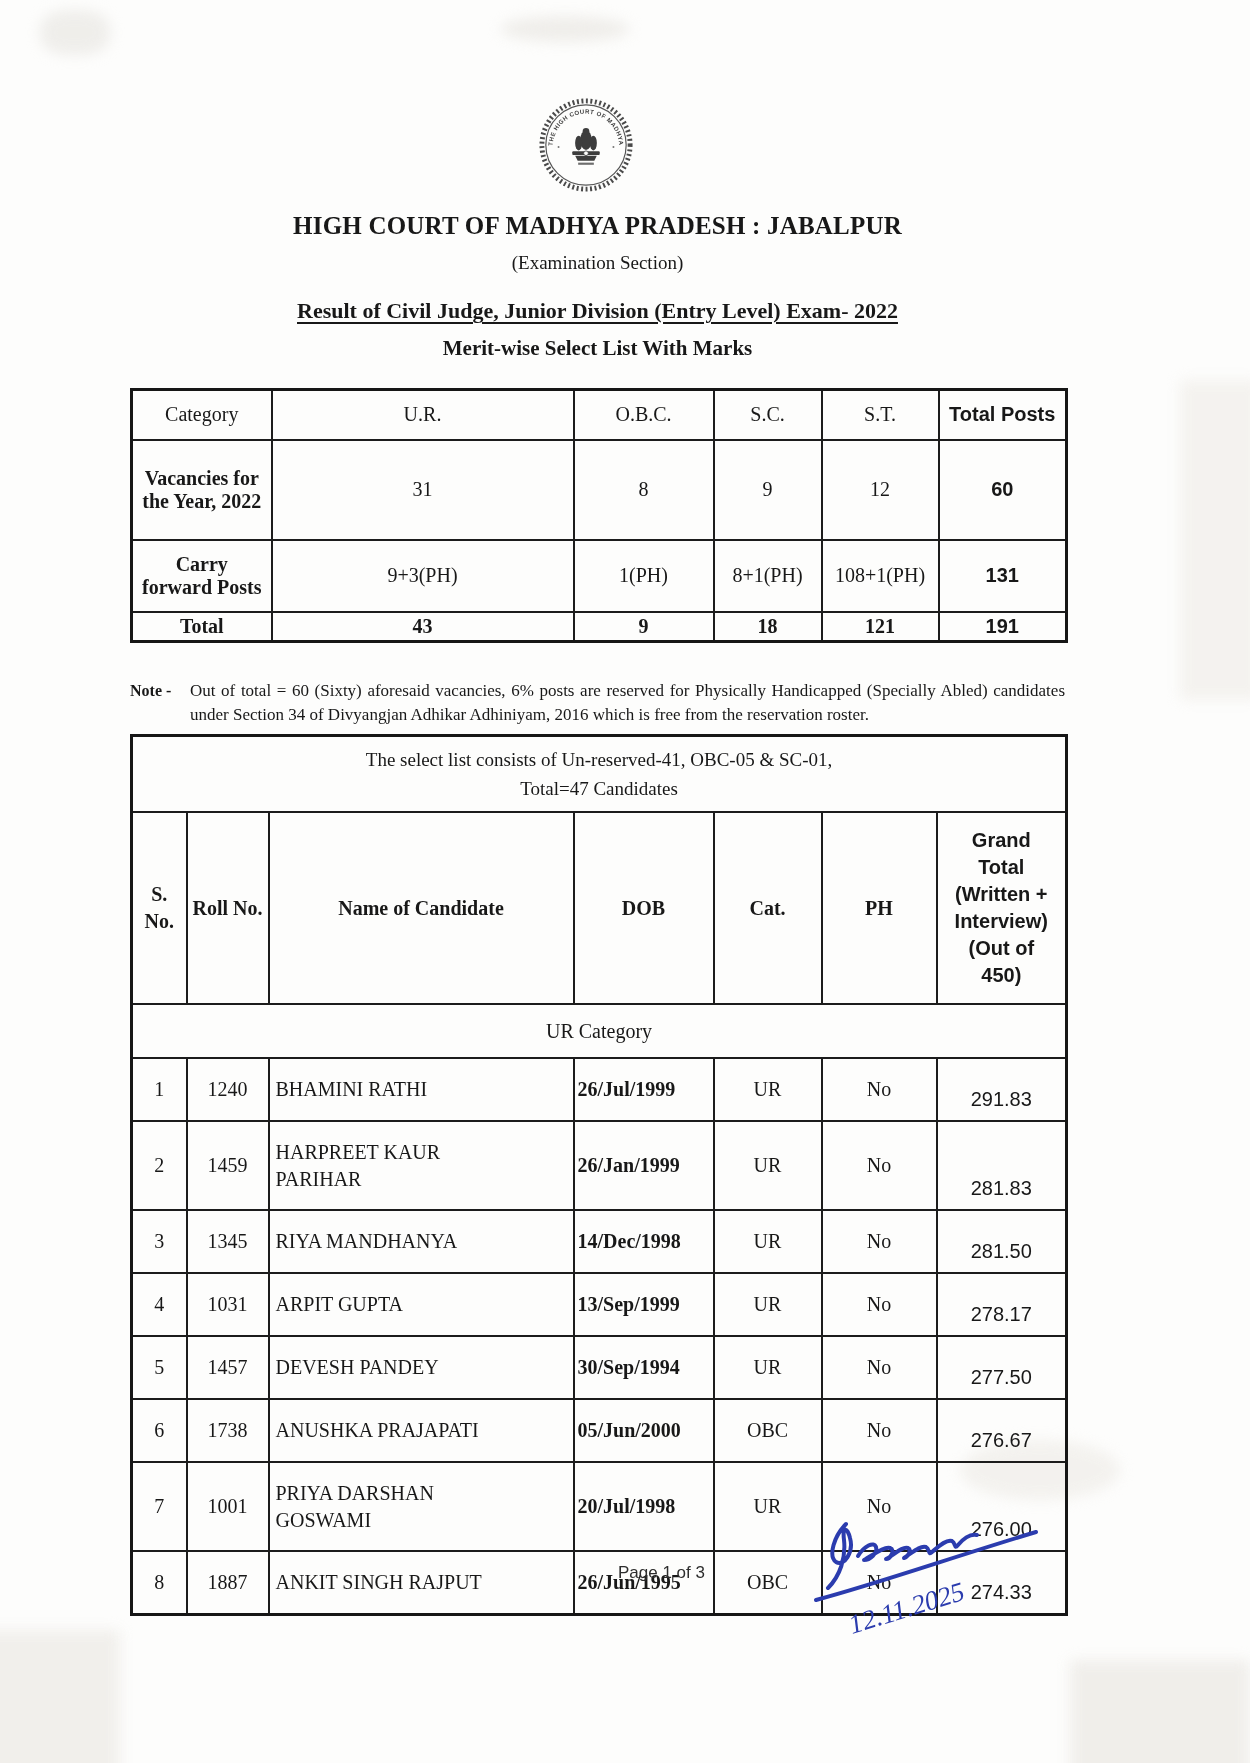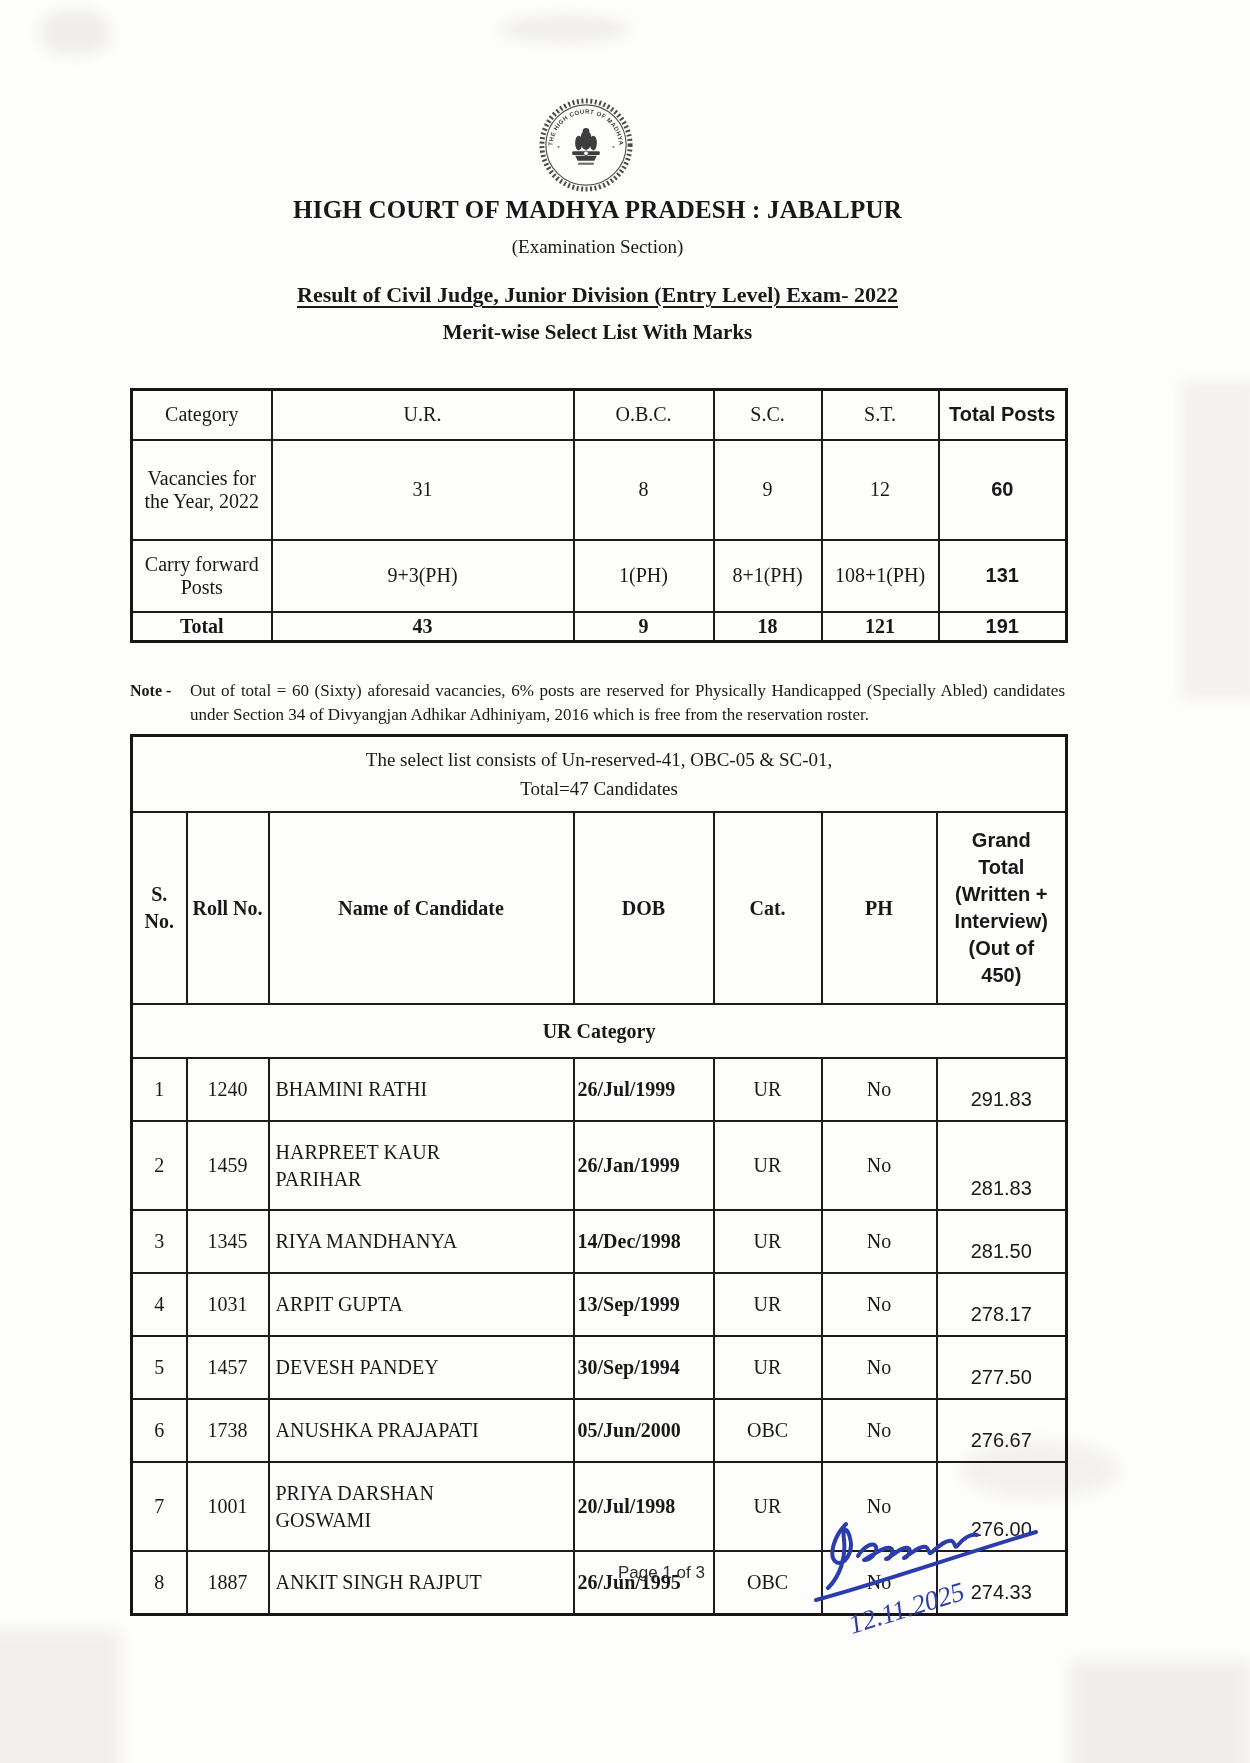--- a/index.html
+++ b/index.html
@@ -3,42 +3,42 @@
 <meta charset="utf-8">
 <style>
   html,body { margin:0; padding:0; }
   body {
     width:1250px; height:1763px; position:relative;
     background:#fdfdfc; overflow:hidden;
     font-family:"Liberation Serif", serif; color:#181818;
   }
   .artifact { position:absolute; filter:blur(7px); pointer-events:none; }
   .content { position:absolute; left:130px; top:0; width:935px; }
-  .centered { position:absolute; left:0; width:100%; text-align:center; }
+  .centered { position:absolute; left:0; width:100%; text-align:center;margin-top:16px; }
   .emblem { position:absolute; left:407px; top:96px; width:98px; height:98px; }
   .doc-title   { top:196px; font-size:25px; font-weight:bold; letter-spacing:.2px; }
   .doc-section { top:236px; font-size:19px; }
   .result-heading { top:282px; font-size:22px; font-weight:bold; text-decoration:underline; text-decoration-thickness:2px; text-underline-offset:4px; }
   .list-heading   { top:320px; font-size:21px; font-weight:bold; }
 
   table { border-collapse:collapse; table-layout:fixed; }
   td, th { border:2px solid #1c1c1c; text-align:center; vertical-align:middle; padding:2px 4px; font-size:20px; font-weight:normal; overflow:hidden; }
   table.vacancy { position:absolute; top:388px; left:0; width:935px; border:3px solid #161616; }
   table.select  { position:absolute; top:734px; left:0; width:935px; border:3px solid #161616; }
   .bold  { font-weight:bold; }
-  .vac-label { font-size:20px; }
+  .vac-label { font-size:20px;font-weight:bold; }
   .totalposts { font-family:"Liberation Sans", sans-serif; font-weight:bold; font-size:20px; }
 
   .note { position:absolute; top:679px; left:0; width:935px; padding-left:60px; box-sizing:border-box; text-align:justify; font-size:17px; line-height:1.42; }
   .note-label { position:absolute; left:0; top:1px; font-weight:bold; font-size:16px; }
 
   .caption-cell { height:70px; font-size:19px; line-height:1.55; }
   .select-head th { height:186px; font-size:20px; font-weight:bold; line-height:1.35; }
   th.grand-head { font-family:"Liberation Sans", sans-serif; font-size:20px; padding:0 10px; }
-  .section-row td { height:48px; font-size:20px; font-weight:bold; }
+  .section-row td { height:48px; font-size:20px; font-weight:normal; }
   tr.r-single td { height:50px; }
   tr.r-double td { height:76px; }
   td.c-name { text-align:left; padding-left:6px; }
   .name-inner { max-width:250px; line-height:1.35; }
   td.c-dob  { text-align:left; padding-left:3px;font-weight:bold; }
   td.c-total { font-family:"Liberation Sans", sans-serif; font-size:20px; vertical-align:bottom; padding-bottom:9px; }
 
   .page-num { position:absolute; left:618px; top:1563px; font-family:"Liberation Sans", sans-serif; font-size:17px; color:#2d2d2d; }
   .signature { position:absolute; left:800px; top:1496px; width:262px; height:168px; }
 </style>

